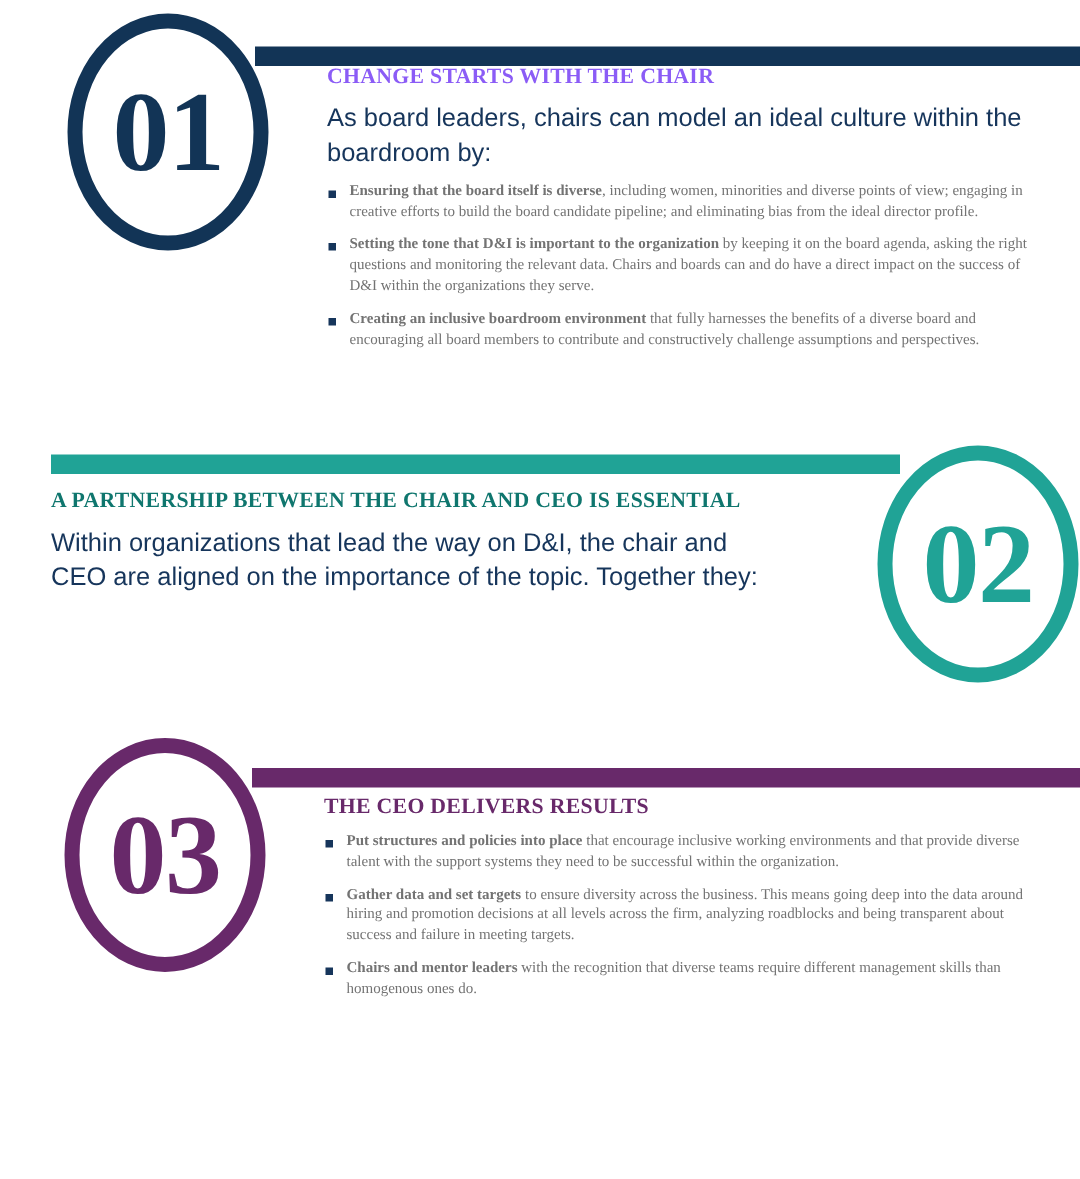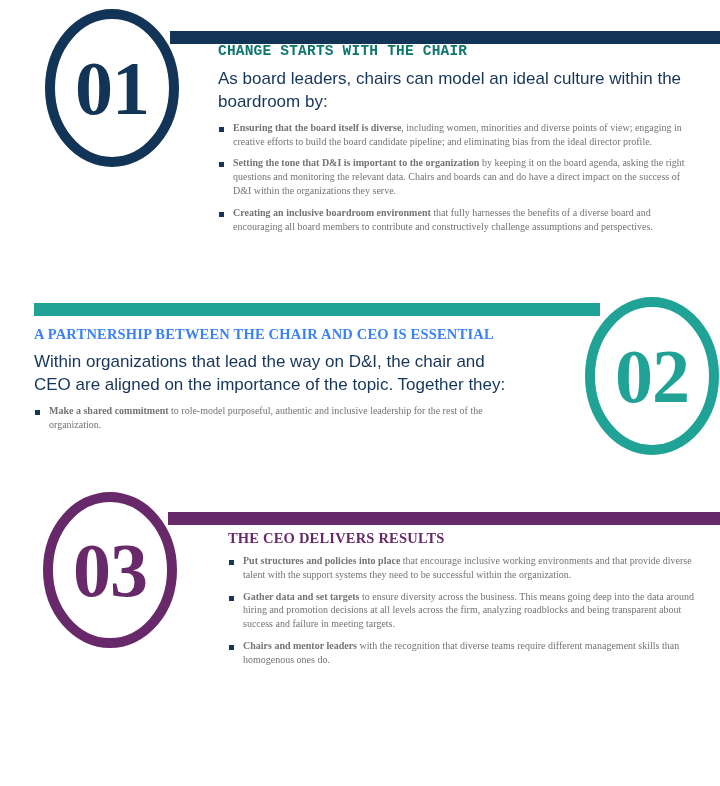--- a/index.html
+++ b/index.html
@@ -70,28 +70,28 @@
     left: 1px;
     top: 6px;
     width: 5px;
     height: 5px;
     background: #16355B;
   }
   .bl-lead { font-weight: bold; }
 
   
   #section-1 { left: 218px; top: 44px; width: 482px; }
-  #section-1 .sec-title { color: #0f766e; font-family: Liberation Mono, monospace; }
+  #section-1 .sec-title { color: #8b5cf6; }
 
   
   #section-2 { left: 34px; top: 327px; width: 490px; }
-  #section-2 .sec-title { color: #3b82f6; font-size: 14.5px; }
+  #section-2 .sec-title { color: #0f766e; font-size: 14.5px; }
 
   
-  #section-3 { left: 228px; top: 531px; width: 482px; }
+  #section-3 { left: 216px; top: 531px; width: 482px; }
   #section-3 .sec-title { color: #68296A; }
 </style>
 </head>
 <body>
 
 <div class="page">
 
   <svg class="badge-svg" style="left:40px; top:6px;" width="690" height="160" viewBox="0 0 690 160">
     <path d="M130 25 H690 V38 H130 Z" fill="#123456"></path>
     <ellipse cx="72" cy="82" rx="62" ry="74" fill="none" stroke="#123456" stroke-width="10"></ellipse>
@@ -126,24 +126,20 @@
         <span class="sq"></span>
         <span class="bl-lead">Creating an inclusive boardroom environment</span><span> that fully harnesses the benefits of a diverse board and encouraging all board members to contribute and constructively challenge assumptions and perspectives.</span>
       </li>
     </ul>
   </div>
 
   <div class="section" id="section-2">
     <h2 class="sec-title">A PARTNERSHIP BETWEEN THE CHAIR AND CEO IS ESSENTIAL</h2>
     <p class="sec-intro">Within organizations that lead the way on D&amp;I, the chair and CEO are aligned on the importance of the topic. Together they:</p>
     <ul class="bullets">
-      <li>
-        <span class="sq"></span>
-        <span class="bl-lead">Make a shared commitment</span><span> to role-model purposeful, authentic and inclusive leadership for the rest of the organization.</span>
-      </li>
     </ul>
   </div>
 
   <div class="section" id="section-3">
     <h2 class="sec-title">THE CEO DELIVERS RESULTS</h2>
     <ul class="bullets">
       <li>
         <span class="sq"></span>
         <span class="bl-lead">Put structures and policies into place</span><span> that encourage inclusive working environments and that provide diverse talent with the support systems they need to be successful within the organization.</span>
       </li>

